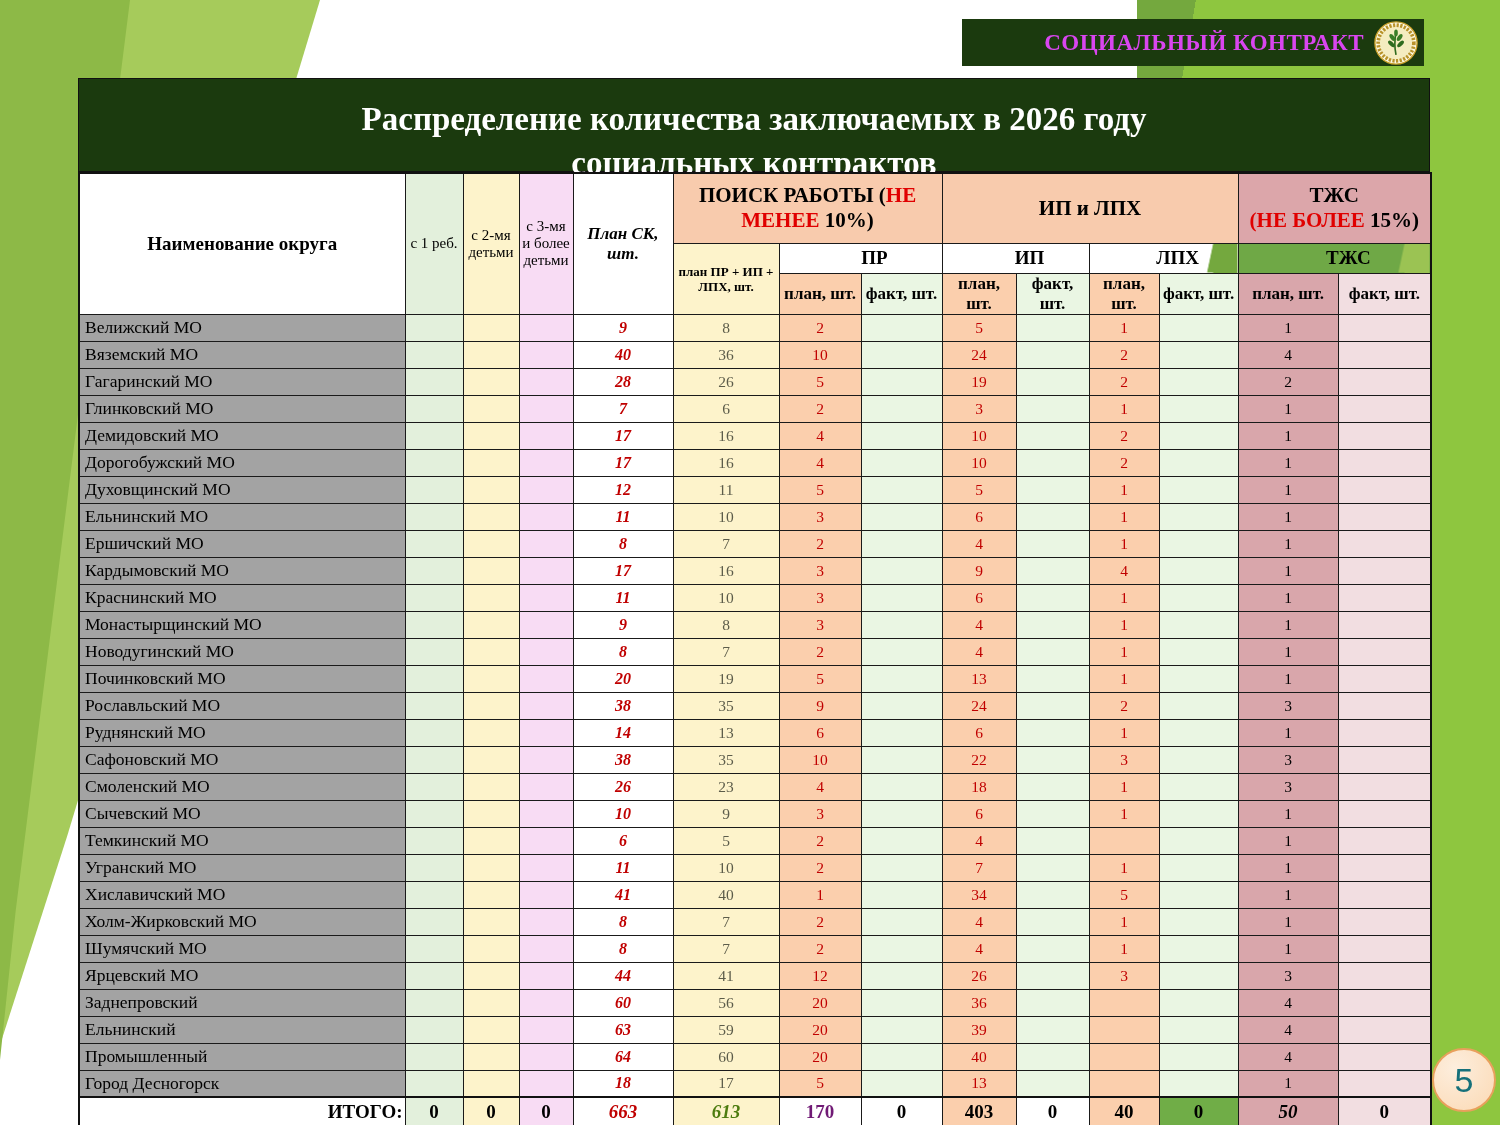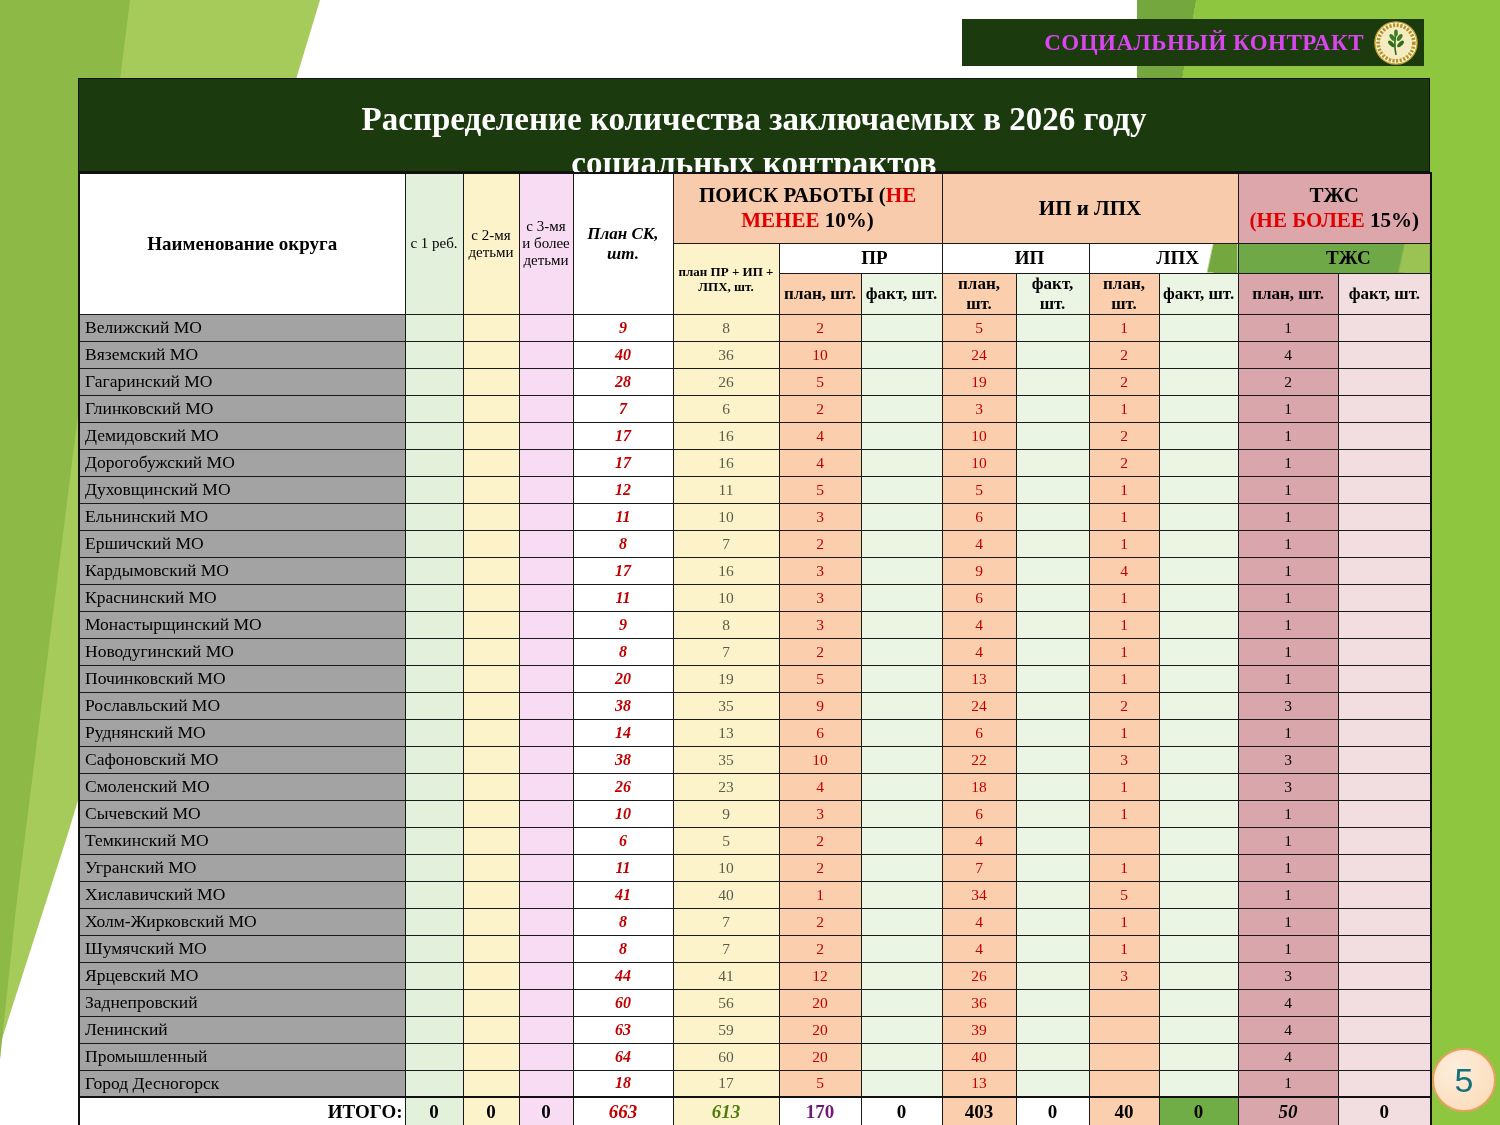--- a/index.html
+++ b/index.html
@@ -561,21 +561,21 @@
         <td class="c-plan">20</td>
         <td class="c-fakt"></td>
         <td class="c-plan">36</td>
         <td class="c-fakt"></td>
         <td class="c-plan"></td>
         <td class="c-fakt"></td>
         <td class="c-tzhplan">4</td>
         <td class="c-tzhfakt"></td>
       </tr>
       <tr>
-        <td class="c-name">Ленинский</td>
+        <td class="c-name">Ельнинский</td>
         <td class="c-child1"></td>
         <td class="c-child2"></td>
         <td class="c-child3"></td>
         <td class="c-plansk">63</td>
         <td class="c-plansum">59</td>
         <td class="c-plan">20</td>
         <td class="c-fakt"></td>
         <td class="c-plan">39</td>
         <td class="c-fakt"></td>
         <td class="c-plan"></td>

